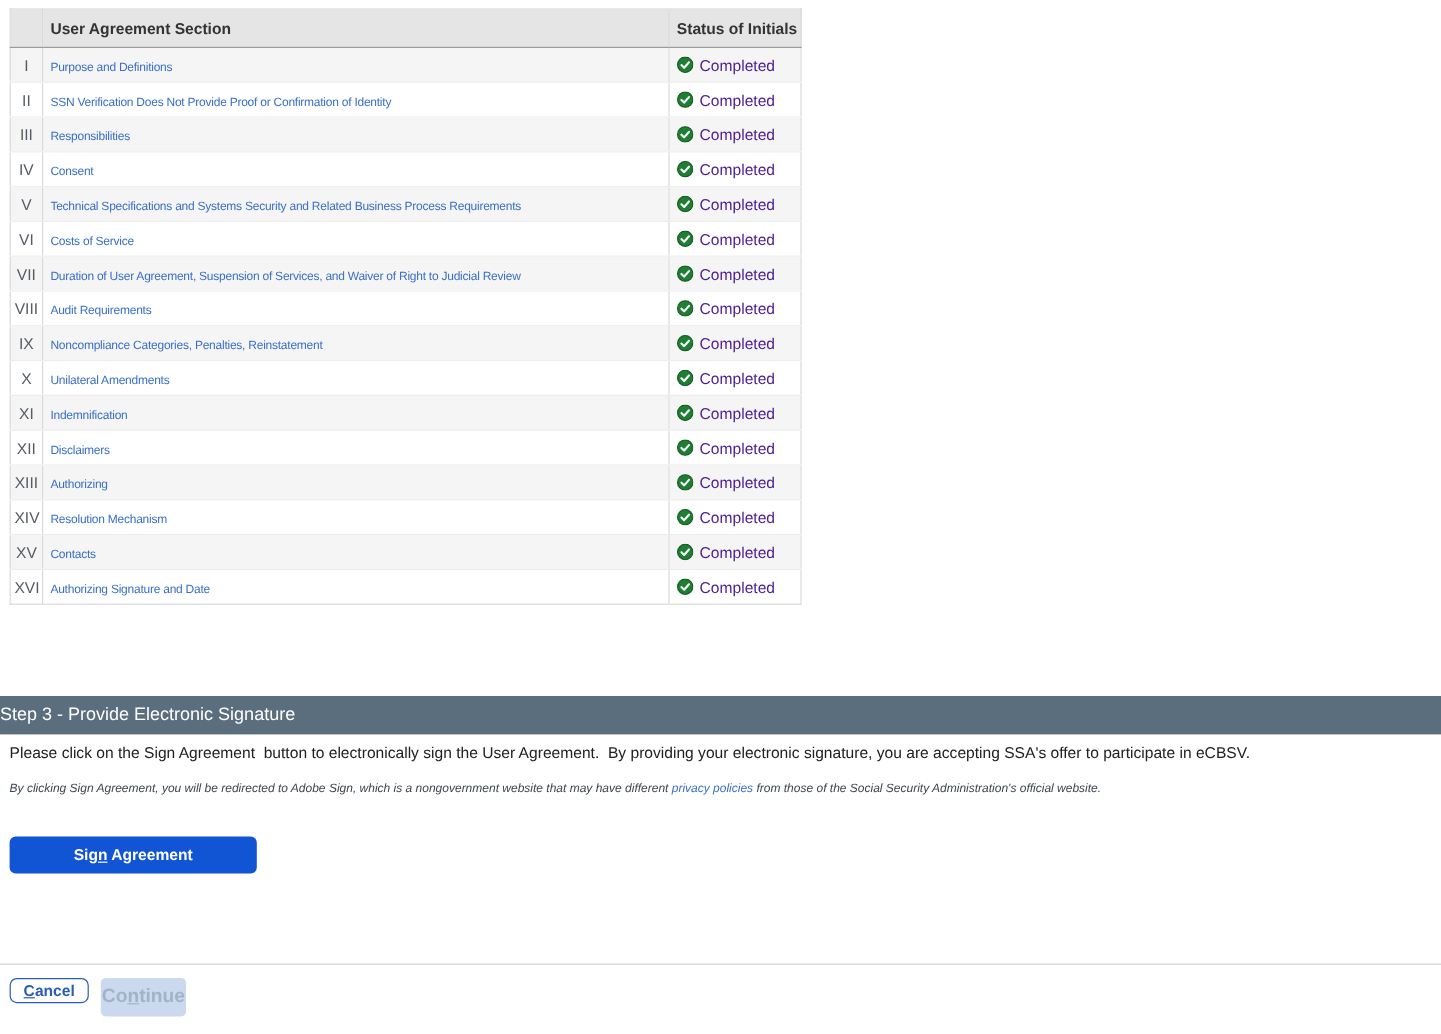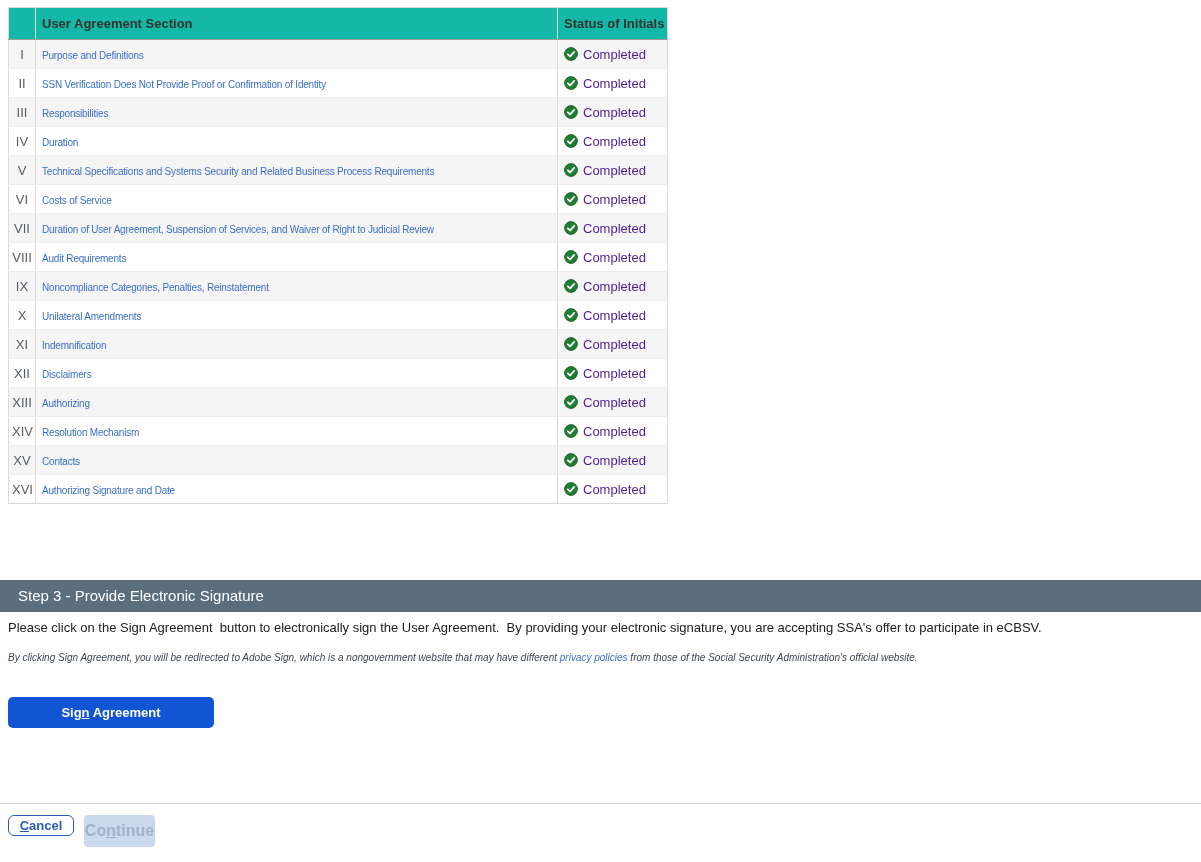--- a/index.html
+++ b/index.html
@@ -41,21 +41,21 @@
   .agreement-table col.c-num{width:27px;}
   .agreement-table col.c-sec{width:522px;}
   .agreement-table col.c-status{width:110px;}
   .agreement-table th{
     height:32px;
     text-align:left;
     font-weight:bold;
     color:#333333;
     padding:0 6px;
     border-bottom:1px solid #9b9b9b;
-    background:#14b8a6;
+    background:#e5e5e5;
     white-space:nowrap;
   }
   .agreement-table td{
     height:29px;
     padding:0 6px;
     border-bottom:1px solid #ededed;
     white-space:nowrap;
     overflow:hidden;
   }
   .agreement-table th + th,
@@ -85,21 +85,21 @@
   
   .step-bar{
     position:absolute;
     left:0; top:580px;
     width:1201px;
     height:32px;
     background:var(--bar);
     color:#ffffff;
     font-size:15px;
     line-height:32px;
-    padding-left:18px;
+    padding-left:0;
   }
 
   
   .para1{
     position:absolute;
     left:8px; top:620px;
     width:1185px;
     font-size:13px;
     color:#212121;
     white-space:pre-wrap;
@@ -236,21 +236,21 @@
               <path d="M4.4 8.3 L7 10.8 L11.6 5.6" stroke="#ffffff" stroke-width="2" fill="none" stroke-linecap="round" stroke-linejoin="round"></path>
             </svg>
           </span>
           <span class="status-text">Completed</span>
         </span>
       </td>
     </tr>
         <tr>
       <td class="numeral">IV</td>
       <td class="section">
-        <a href="#">Duration</a>
+        <a href="#">Consent</a>
       </td>
       <td class="status-cell">
         <span class="status-wrap">
           <span class="check-icon">
             <svg viewBox="0 0 16 16" width="14" height="14">
               <circle cx="8" cy="8" r="7.3" fill="#1e7e34" stroke="#14591f" stroke-width="1"></circle>
               <path d="M4.4 8.3 L7 10.8 L11.6 5.6" stroke="#ffffff" stroke-width="2" fill="none" stroke-linecap="round" stroke-linejoin="round"></path>
             </svg>
           </span>
           <span class="status-text">Completed</span>

